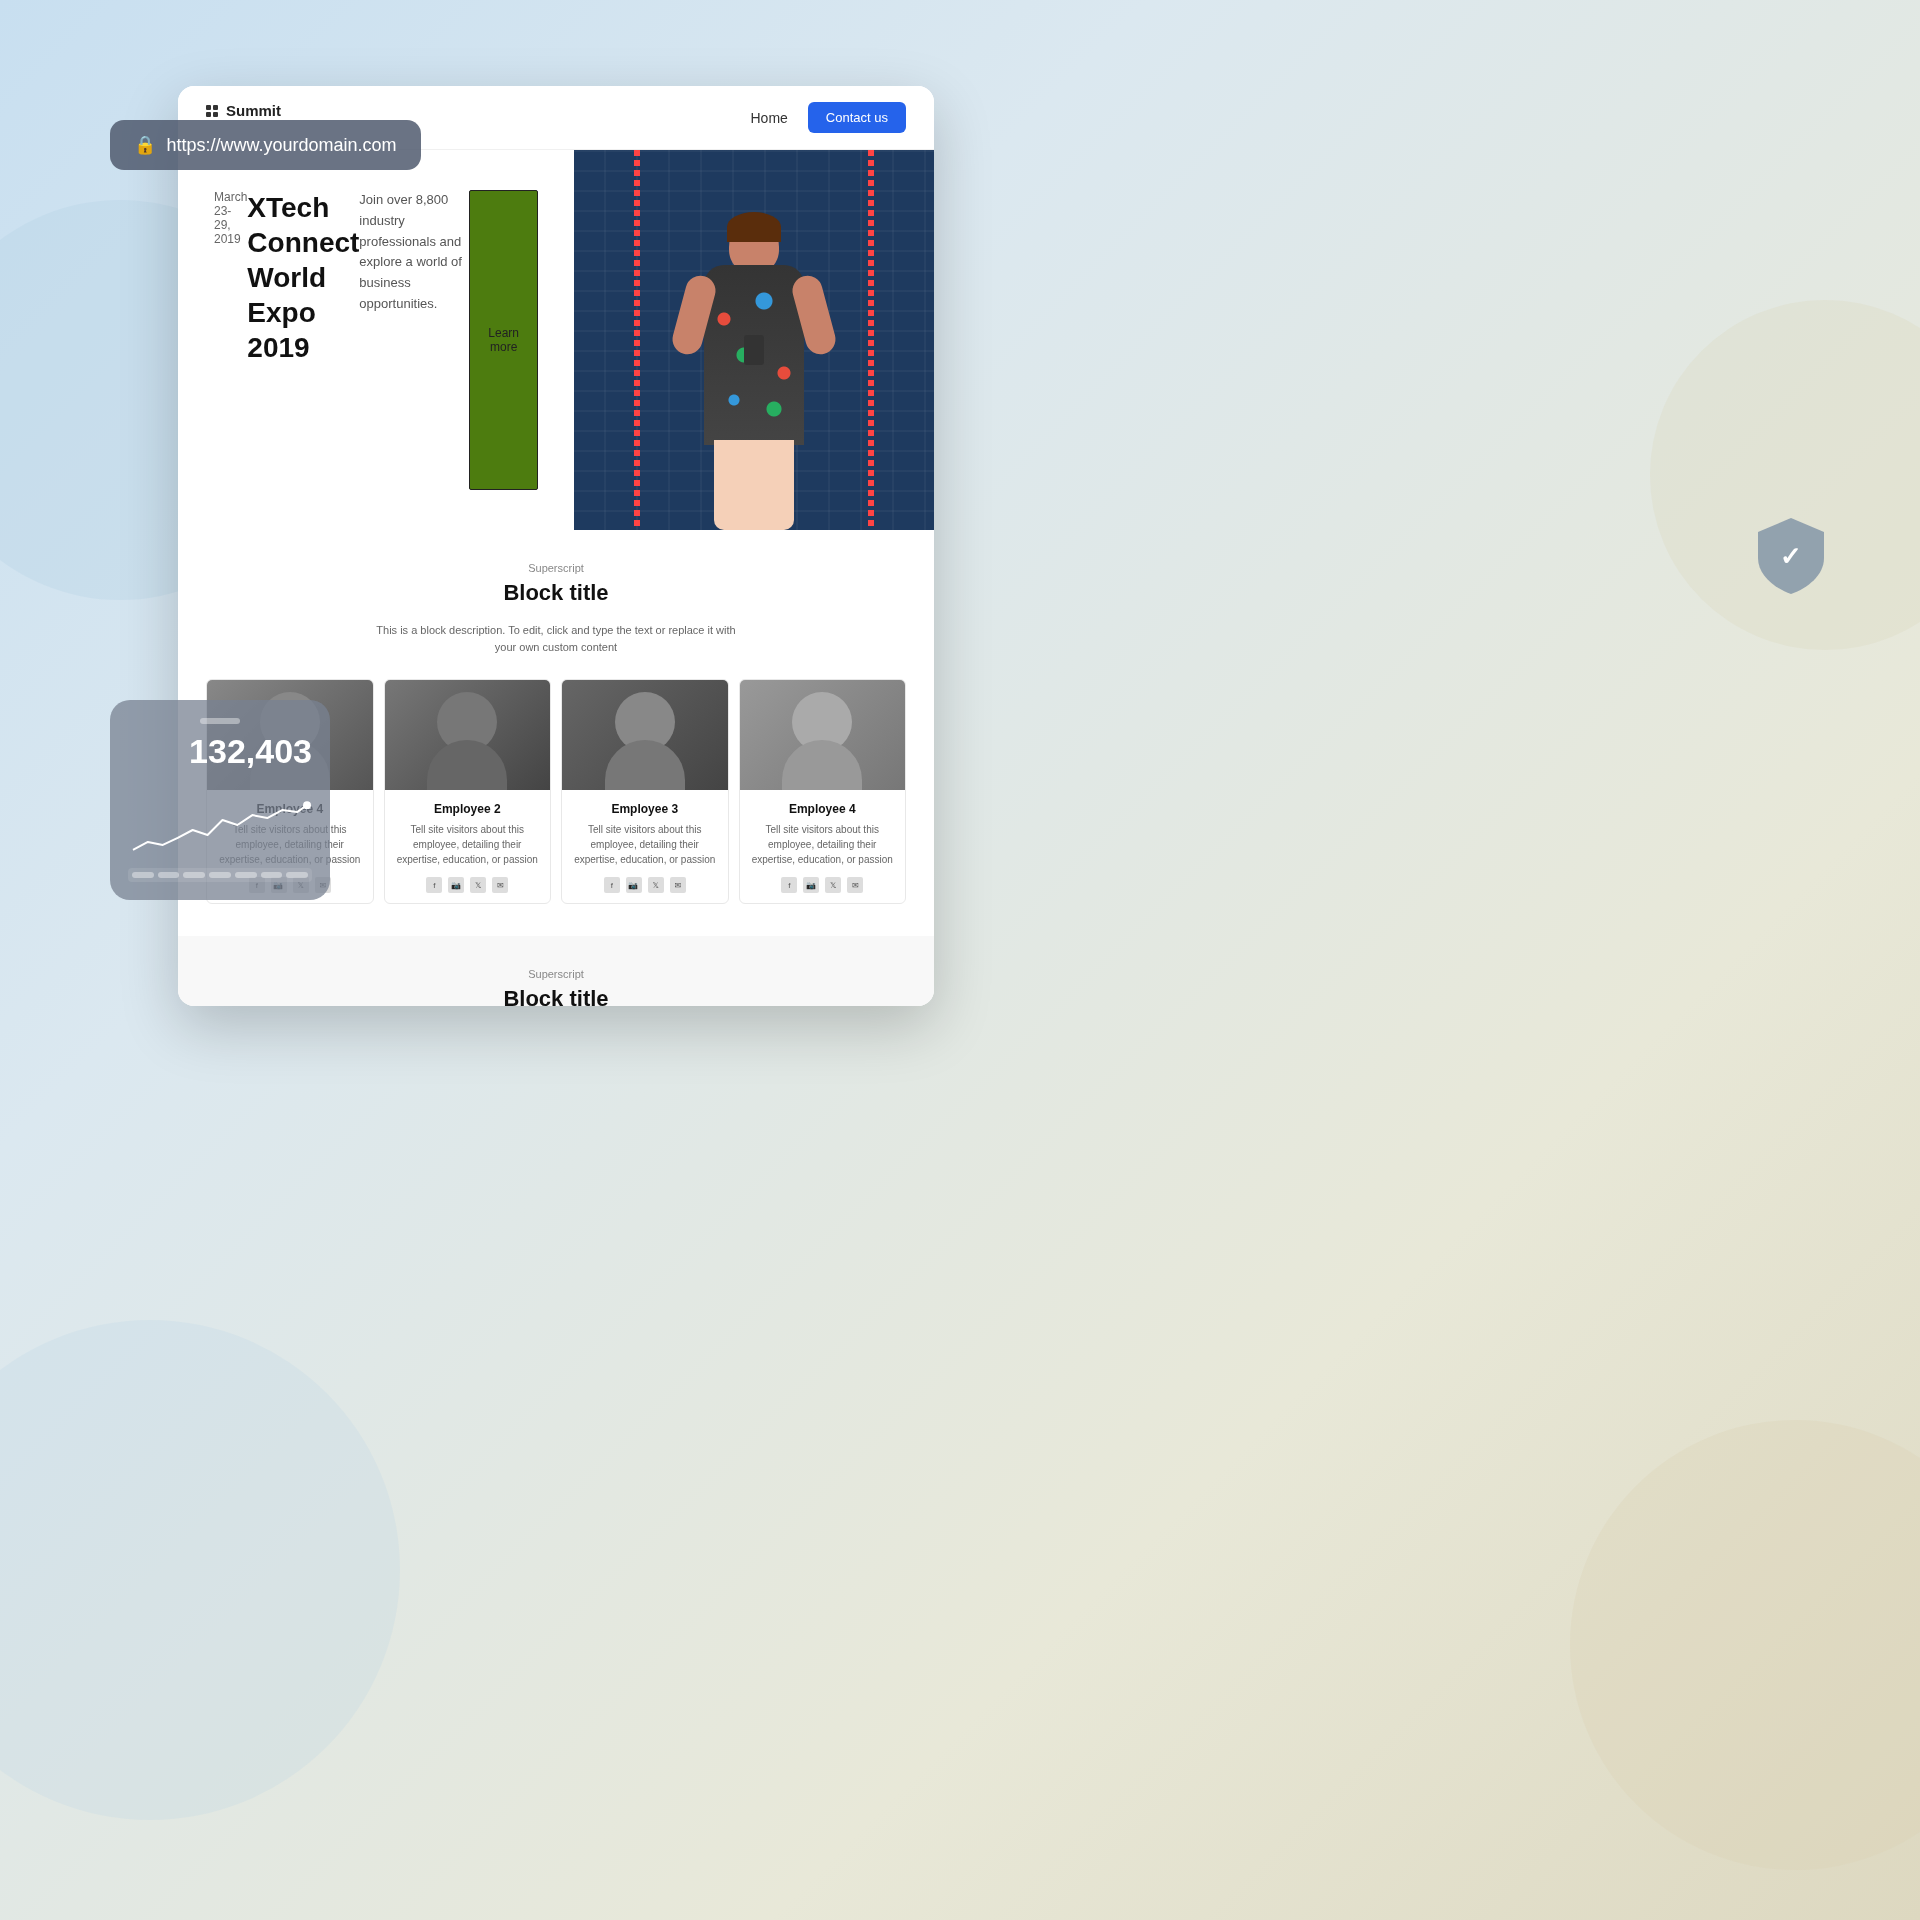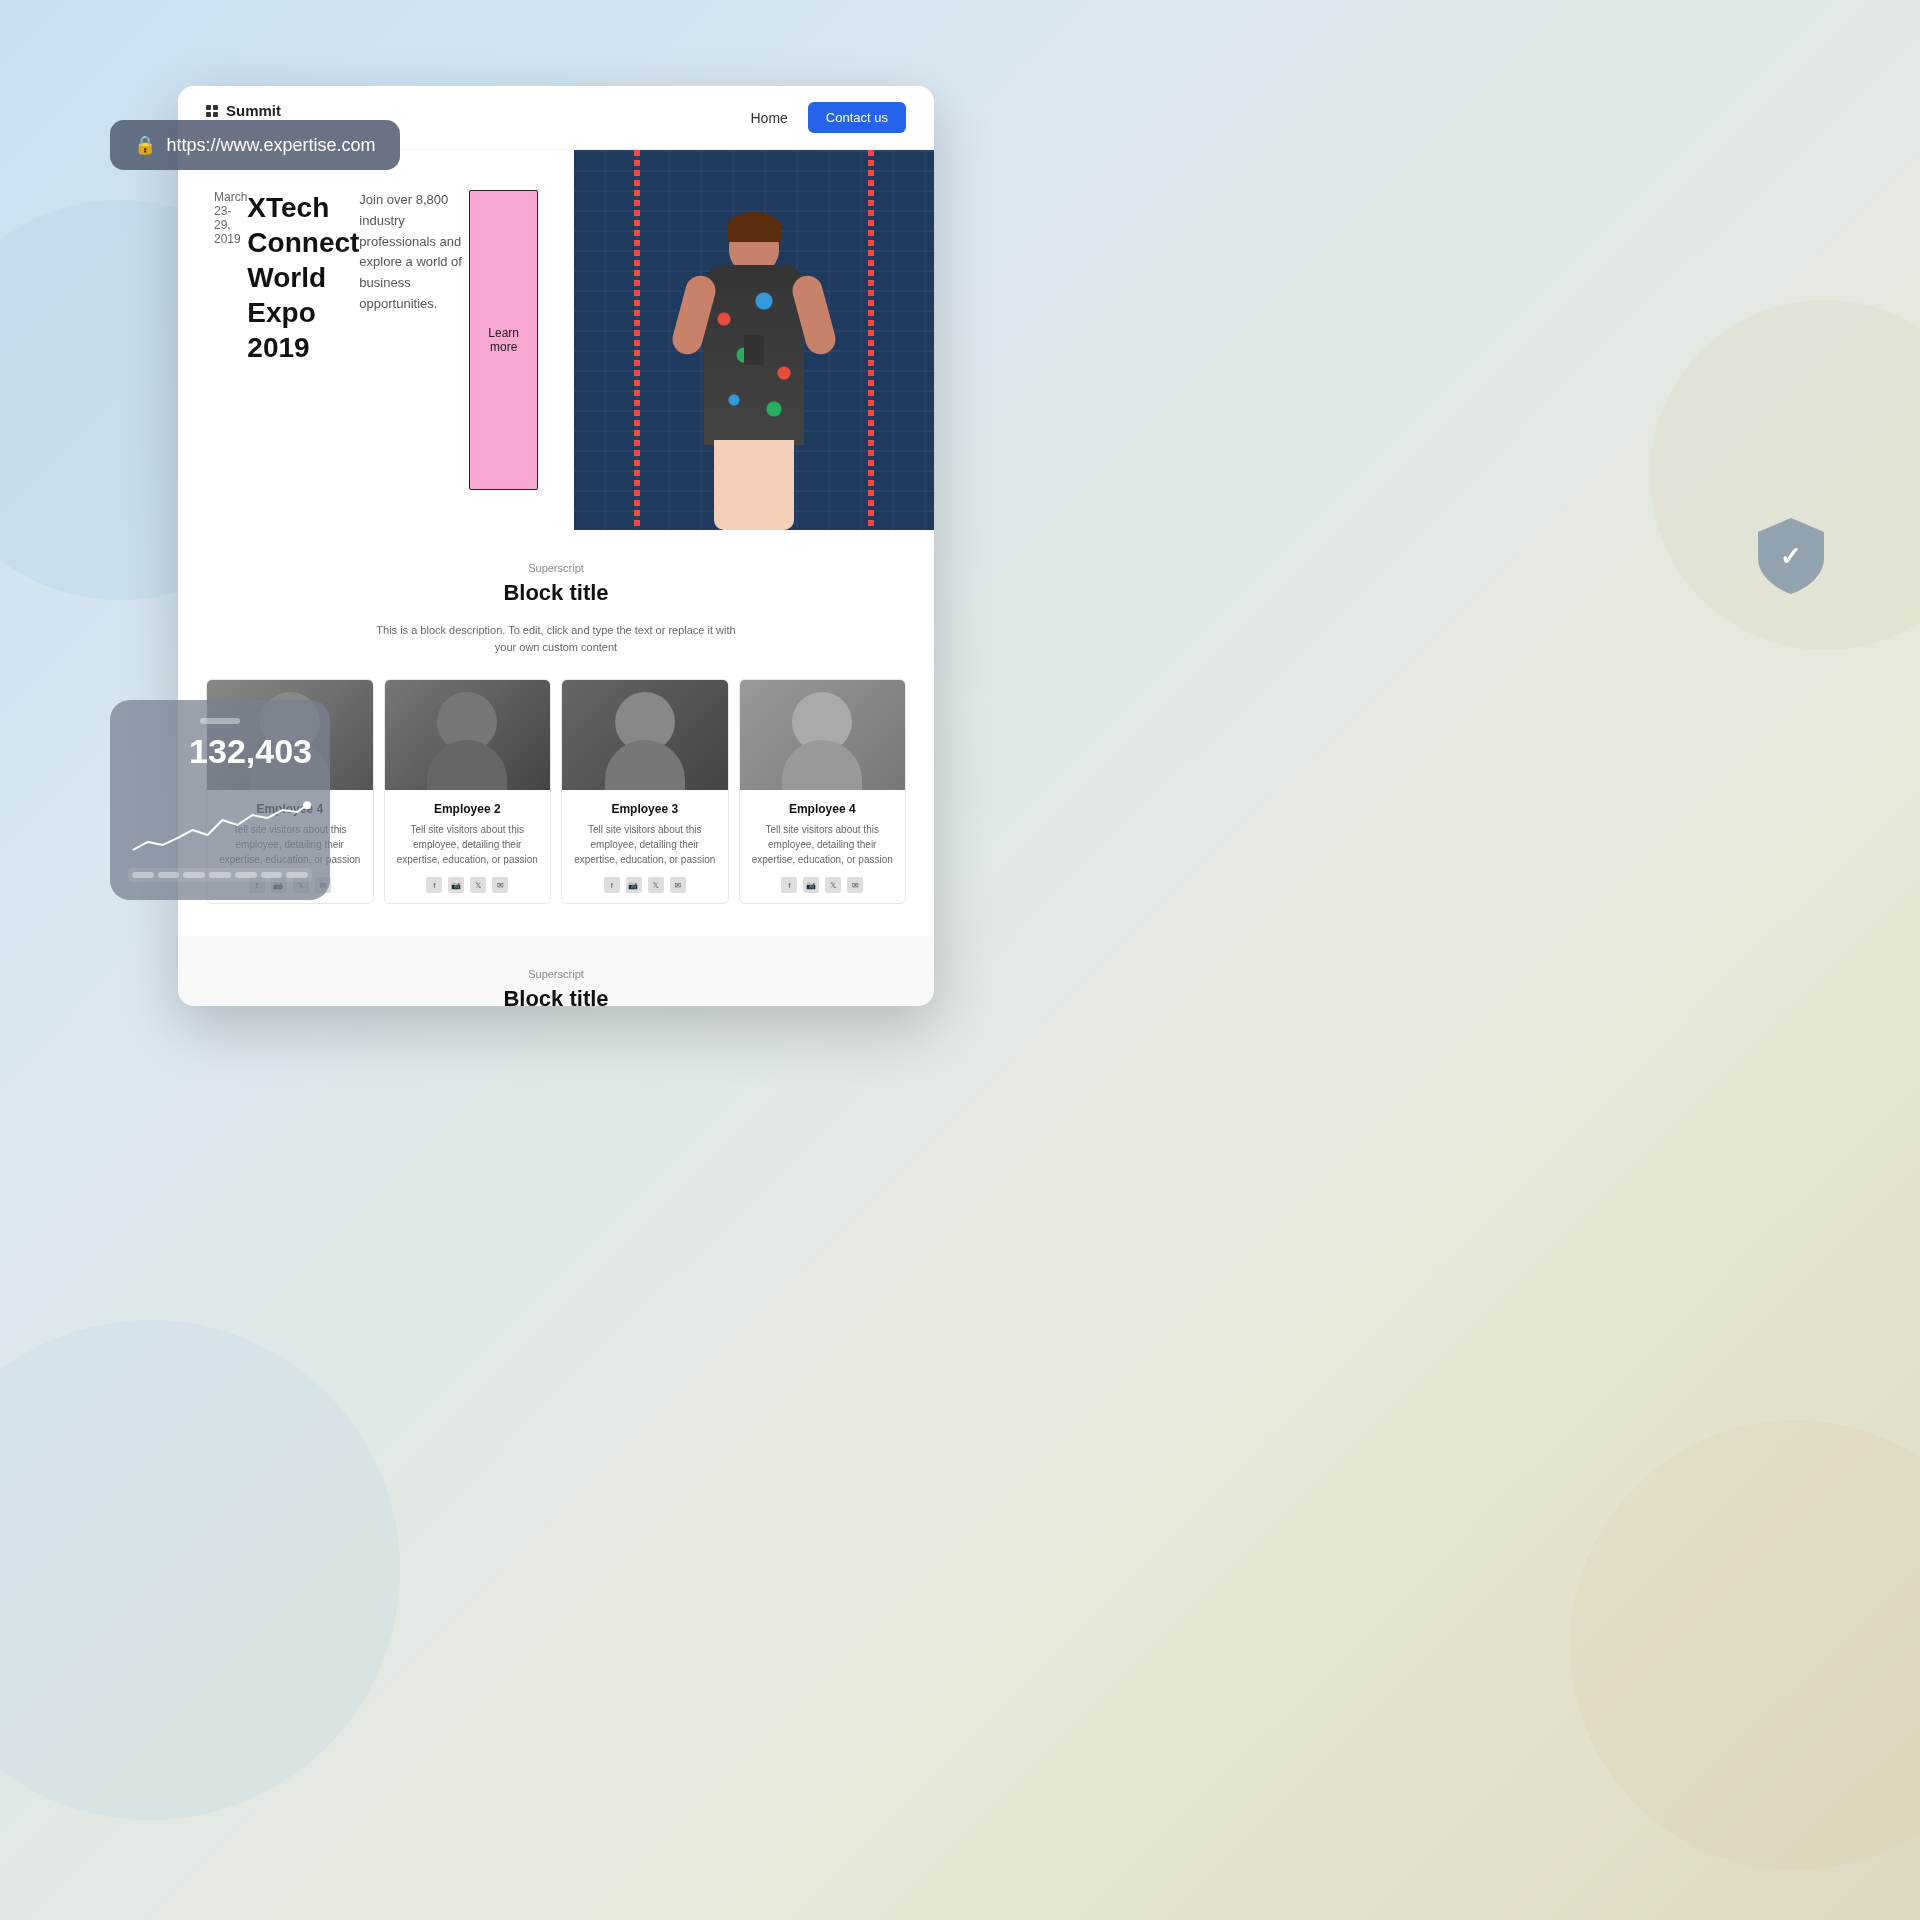--- a/index.html
+++ b/index.html
@@ -222,21 +222,21 @@
       font-size: 13px;
       color: #555;
       line-height: 1.6;
       margin-bottom: 28px;
       max-width: 220px;
     }
     .hero-btn {
       display: inline-block;
       border: 1.5px solid #222;
       color: #222;
-      background: #f9a8d4;
+      background: #4d7c0f;
       padding: 12px 18px;
       font-size: 12px;
       font-weight: 500;
       cursor: pointer;
       border-radius: 2px;
       width: fit-content;
     }
     .hero-image {
       width: 360px;
       background: #1a1a2e;
@@ -384,21 +384,21 @@
 </head>
 <body>
 
 <div class="bg-shape-left"></div>
 <div class="bg-shape-bottom-left"></div>
 <div class="bg-shape-right"></div>
 <div class="bg-shape-bottom-right"></div>
 
 <div class="url-bar">
   <span class="url-bar-lock">🔒</span>
-  <span class="url-bar-text">https://www.expertise.com</span>
+  <span class="url-bar-text">https://www.yourdomain.com</span>
 </div>
 
 <div class="shield-badge">
   <svg class="shield-shape" viewBox="0 0 90 90">
     <path d="M45 8 L78 22 L78 48 C78 65 62 78 45 84 C28 78 12 65 12 48 L12 22 Z" fill="#8a9aaa" opacity="0.9"></path>
     <text x="45" y="55" text-anchor="middle" font-size="26" fill="white" font-weight="bold">✓</text>
   </svg>
 </div>
 
 <div class="stats-widget">

